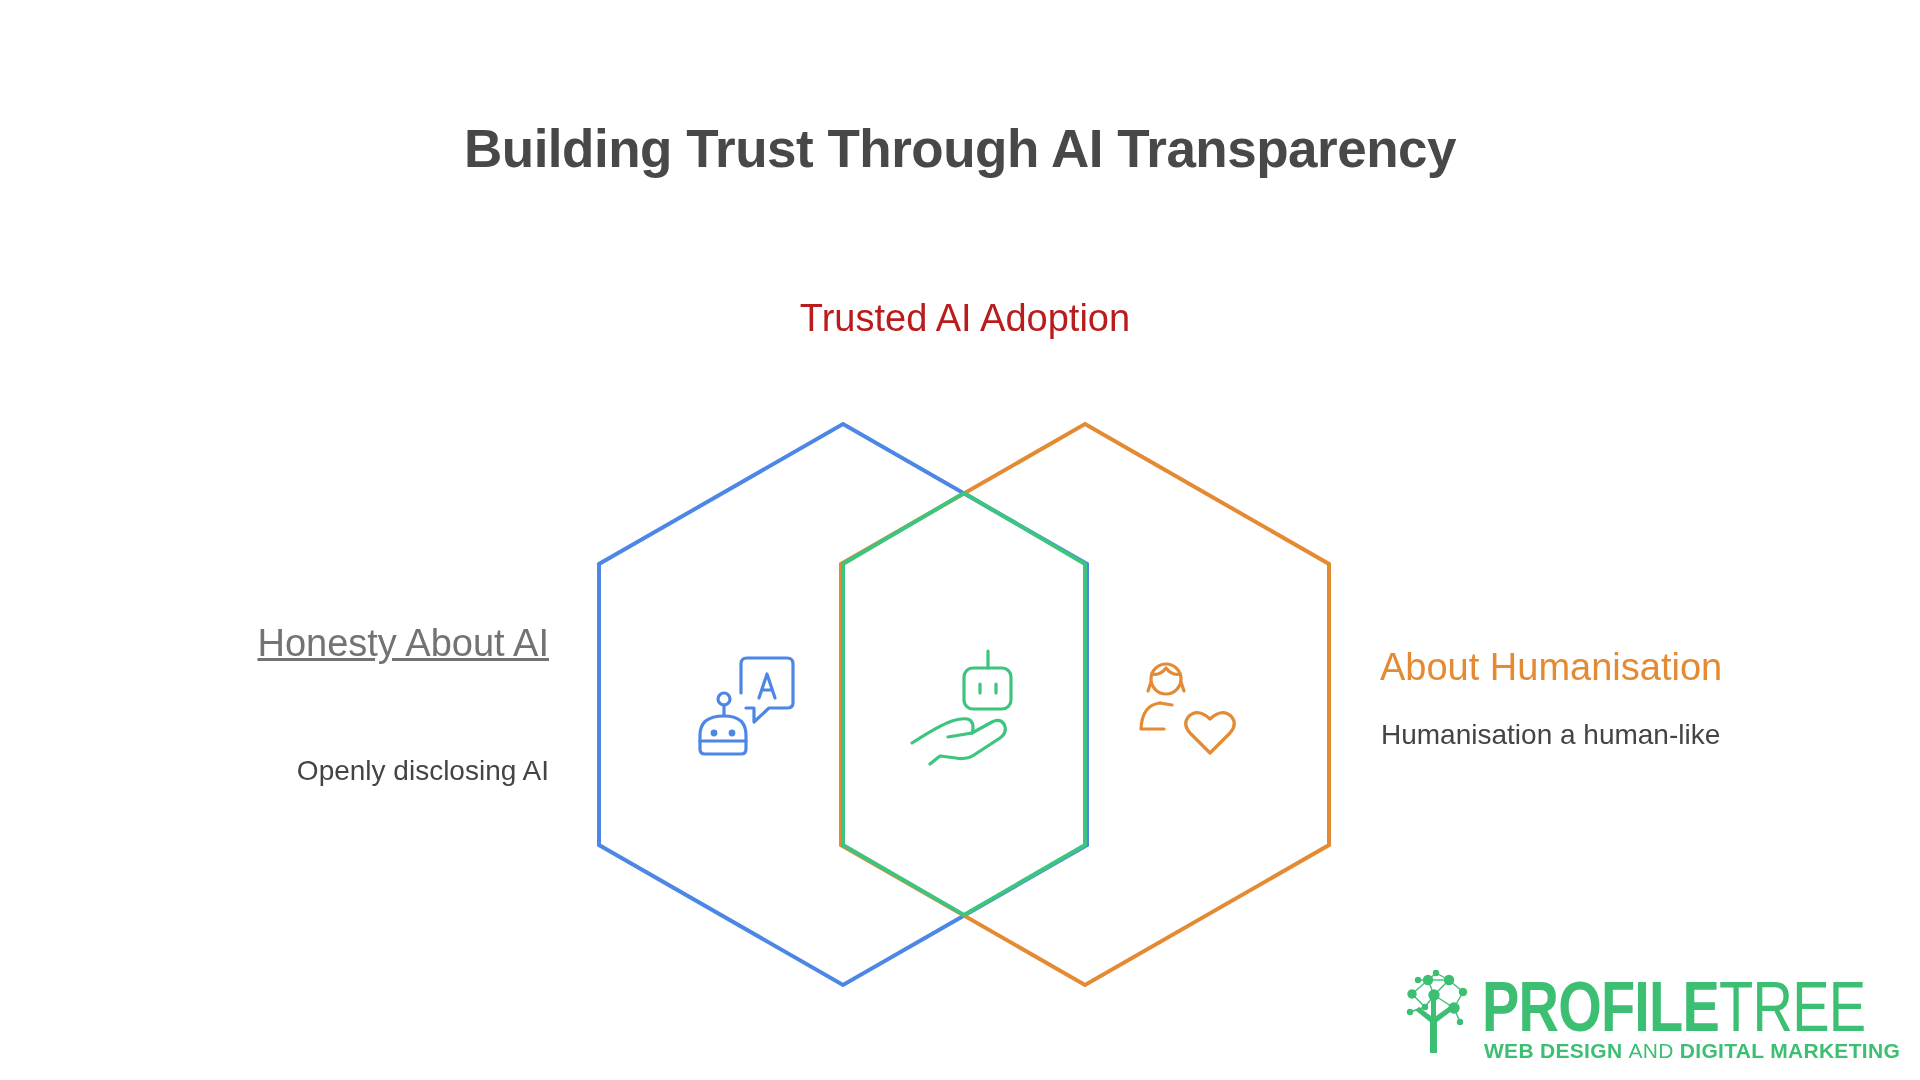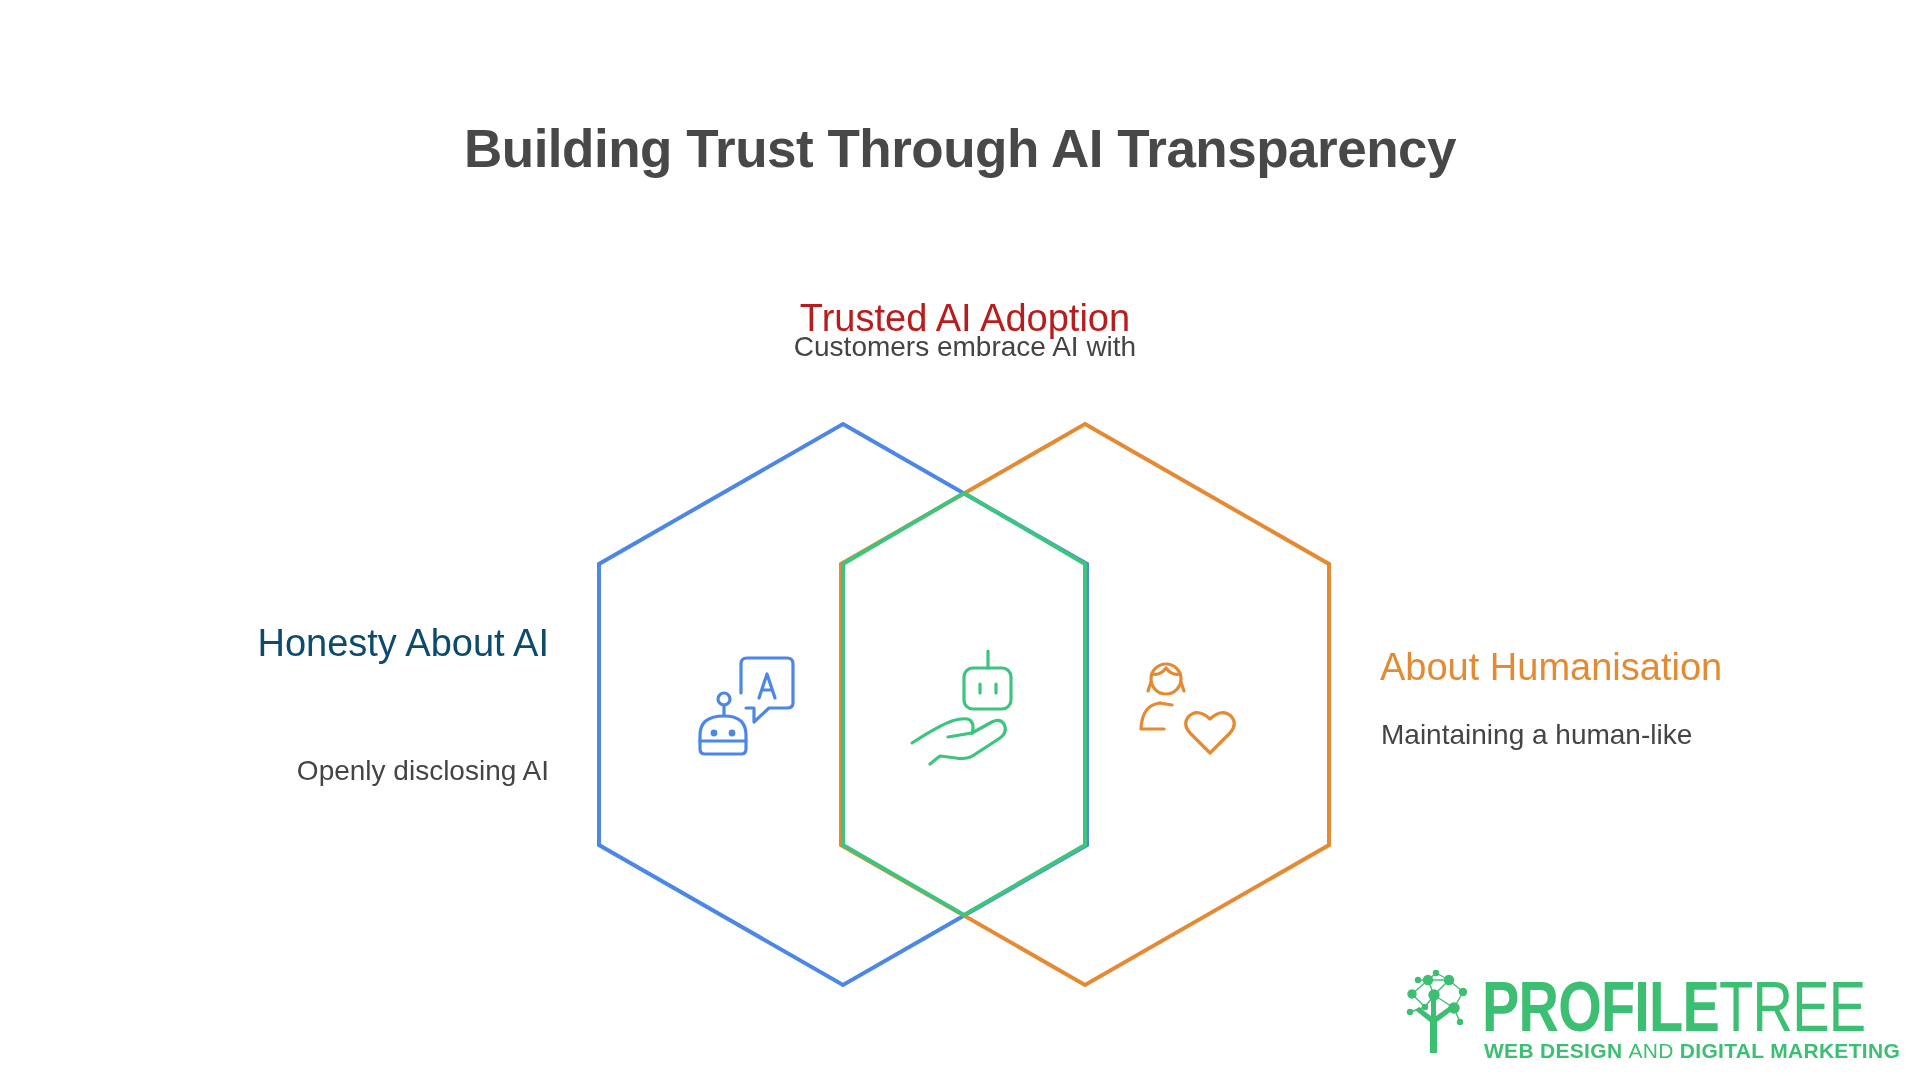--- a/index.html
+++ b/index.html
@@ -88,33 +88,32 @@
       <circle cx="1434" cy="995" r="5"></circle>
       <circle cx="1454" cy="1008" r="5"></circle>
     <circle cx="1425" cy="1007" r="2.5"></circle>
       <circle cx="1418" cy="980" r="2.5"></circle>
       <circle cx="1436" cy="973" r="2.5"></circle>
     <circle cx="1410" cy="1012" r="2.5"></circle>
       <circle cx="1460" cy="1022" r="2.5"></circle>
   </g>
 </svg>
 
-<div class="label right" style="left:180px; width:369px; top:619px; color:#0c4a6e;">
+<div class="label right" style="left:180px; width:369px; top:619px; color:#737373;text-decoration:underline;">
   <div>Honesty About AI</div>
 </div>
 <div class="desc right" style="left:180px; width:369px; top:752px;">
   <div>Openly disclosing AI</div>
 </div>
 
 <div class="label center" style="left:710px; width:510px; top:256px; color:#b91c1c;margin-top:38px;">Trusted AI Adoption</div>
 <div class="desc center" style="left:710px; width:510px; top:328px;">
-  <div>Customers embrace AI with</div>
 </div>
 
 <div class="label left" style="left:1380px; width:420px; top:643px; color:#e38a33;">About Humanisation</div>
 <div class="desc left" style="left:1381px; width:420px; top:716px;">
-  <div>Maintaining a human-like</div>
+  <div>Humanisation a human-like</div>
 </div>
 
 <div class="logo">
   <div class="logo-word"><span>PROFILE</span><span class="thin">TREE</span></div>
   <div class="logo-sub"><span>WEB DESIGN </span><span class="thin">AND</span><span> DIGITAL MARKETING</span></div>
 </div>
 
 </body></html>

